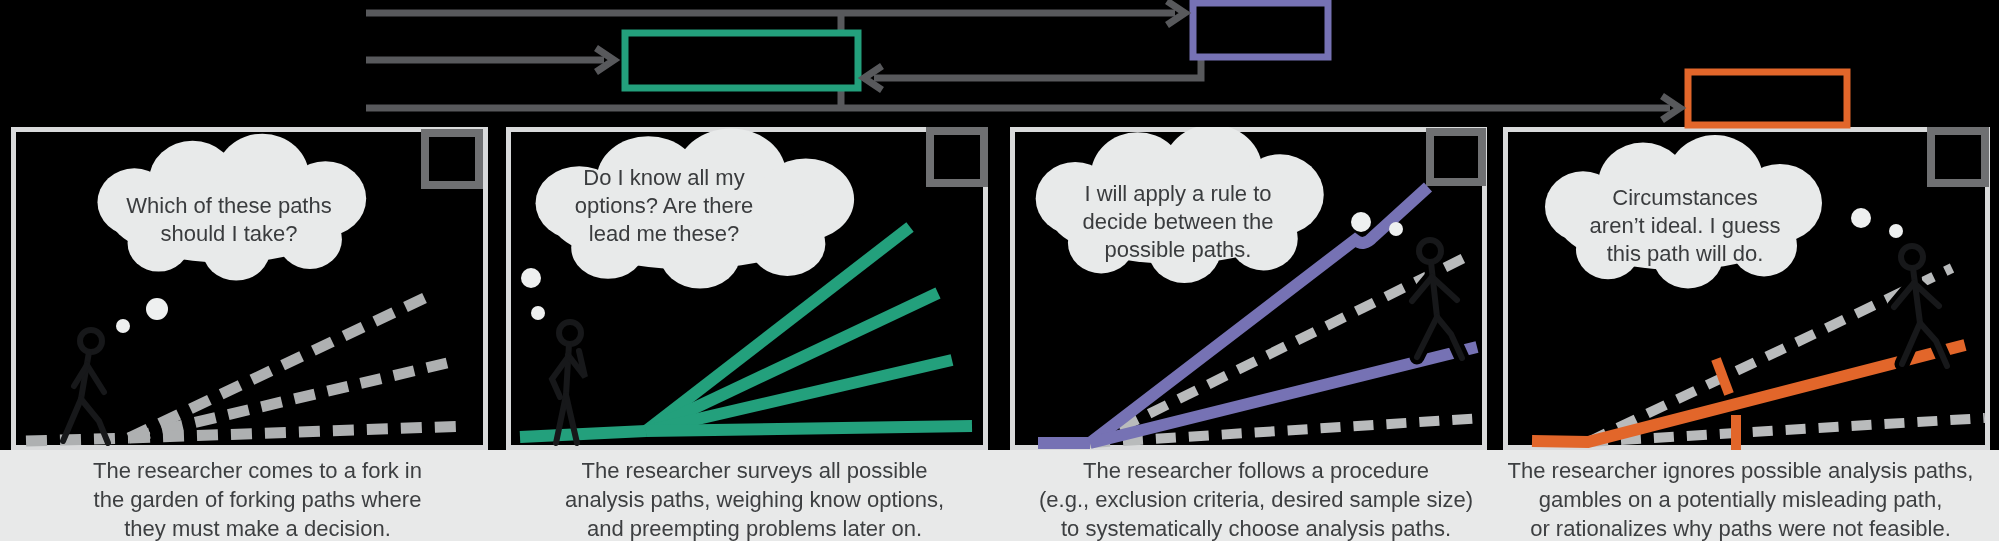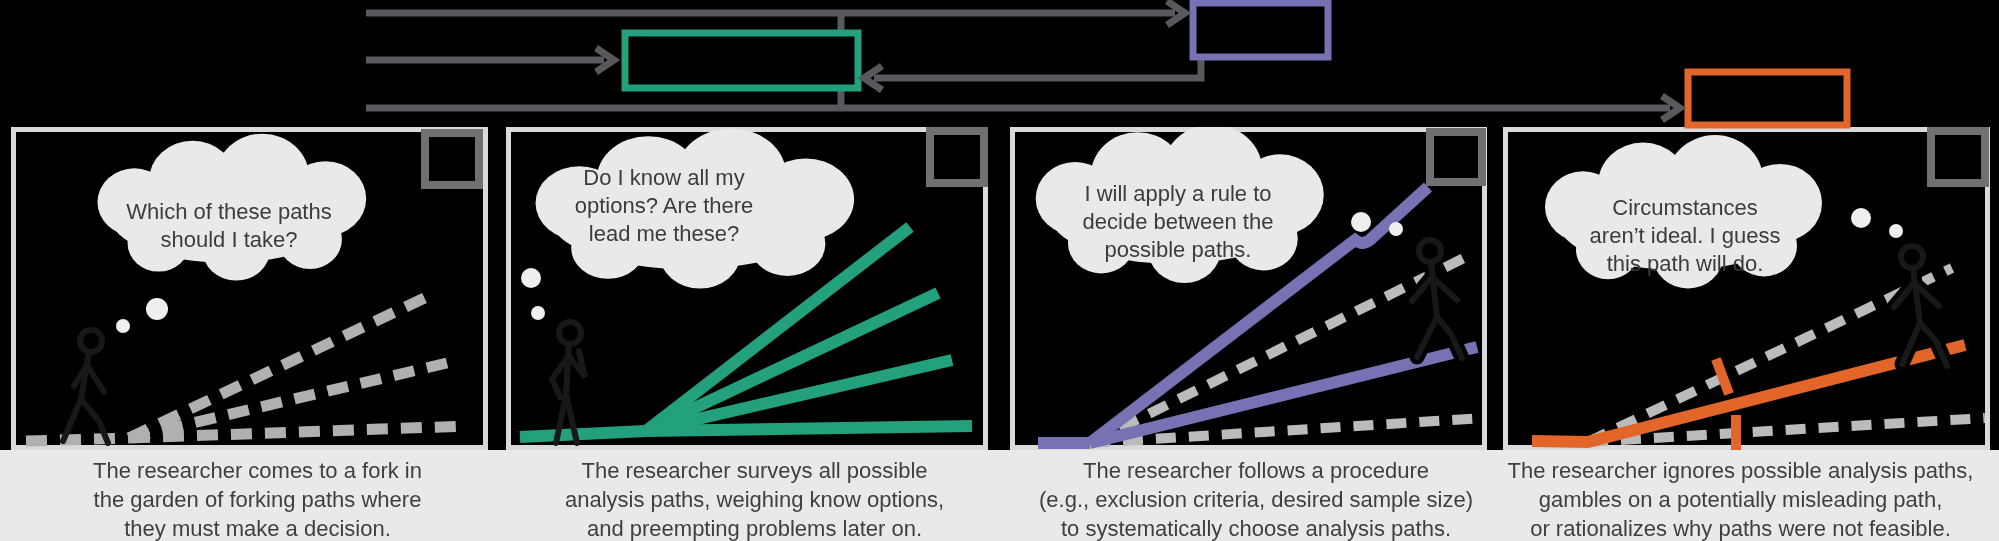--- a/index.html
+++ b/index.html
@@ -196,35 +196,35 @@
     <rect x="1193" y="3" width="135" height="54" fill="#000" stroke="#7672b4" stroke-width="7"></rect>
     <rect x="1688" y="72" width="159" height="53" fill="#000" stroke="#e2662a" stroke-width="7"></rect>
     <g stroke="#58595c" stroke-width="7" fill="none">
       <path d="M1167,1 L1185,13 L1167,25"></path>
       <path d="M596,48 L614,60 L596,72"></path>
       <path d="M1662,96 L1680,108 L1662,120"></path>
       <path d="M882,66 L864,78 L882,90"></path>
     </g>
   </svg>
 
-  <div class="thought" style="left:93px;top:198px;width:272px;">
+  <div class="thought" style="left:93px;top:192px;width:272px;">
     <span>Which of these paths</span>
     <span>should I take?</span>
   </div>
   <div class="thought" style="left:514px;top:164px;width:300px;">
     <span>Do I know all my</span>
     <span>options? Are there</span>
     <span>lead me these?</span>
   </div>
   <div class="thought" style="left:1043px;top:180px;width:270px;">
     <span>I will apply a rule to</span>
     <span>decide between the</span>
     <span>possible paths.</span>
   </div>
-  <div class="thought" style="left:1553px;top:184px;width:264px;margin-top:10px;">
+  <div class="thought" style="left:1553px;top:184px;width:264px;">
     <span>Circumstances</span>
     <span>aren’t ideal. I guess</span>
     <span>this path will do.</span>
   </div>
 
   <div class="caption" style="left:15px;width:470px;">
     <span>The researcher comes to a fork in</span>
     <span>the garden of forking paths where</span>
     <span>they must make a decision.</span>
   </div>

